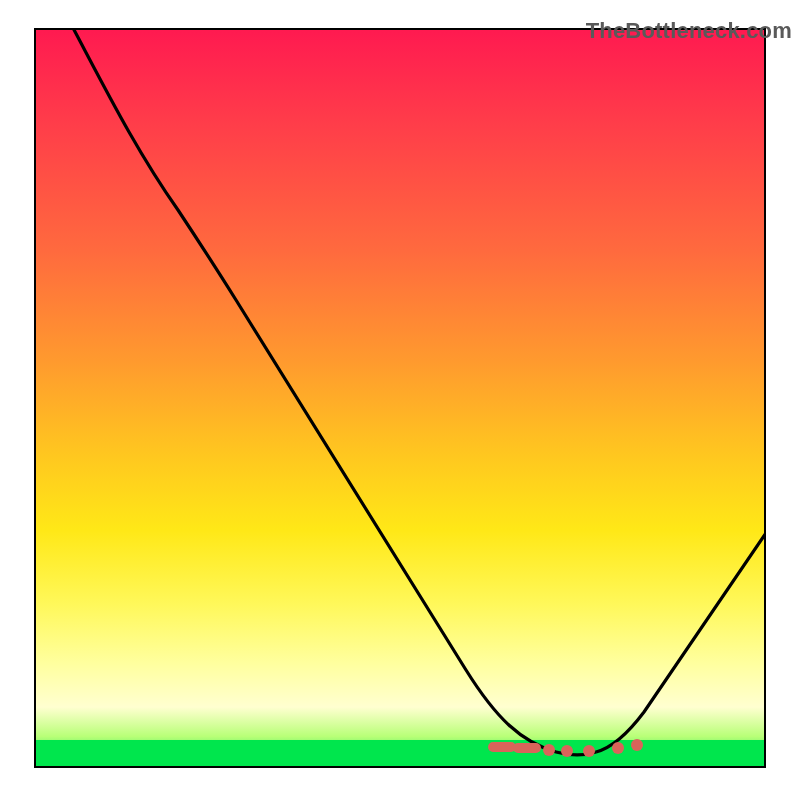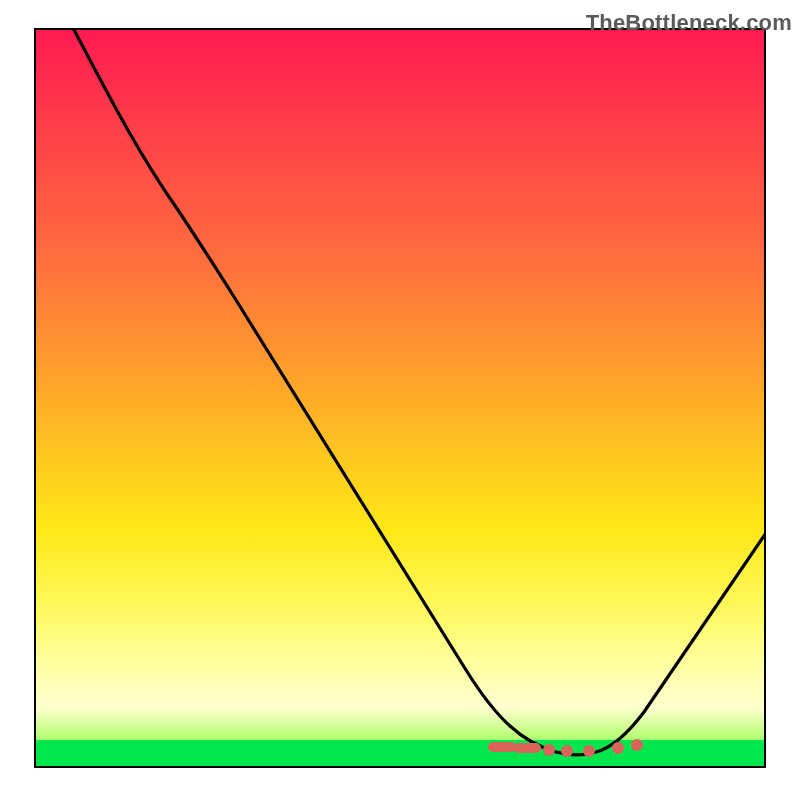--- a/index.html
+++ b/index.html
@@ -11,21 +11,21 @@
     font-family: Arial, Helvetica, sans-serif;
     overflow: hidden;
   }
   .container {
     position: relative;
     width: 800px;
     height: 800px;
   }
   .watermark {
     position: absolute;
-    top: 10px;
+    top: 18px;
     right: 8px;
     font-size: 22px;
     font-weight: 600;
     color: #5a5a5a;
     letter-spacing: 0.2px;
     z-index: 10;
   }
   .plot-frame {
     position: absolute;
     left: 34px;

